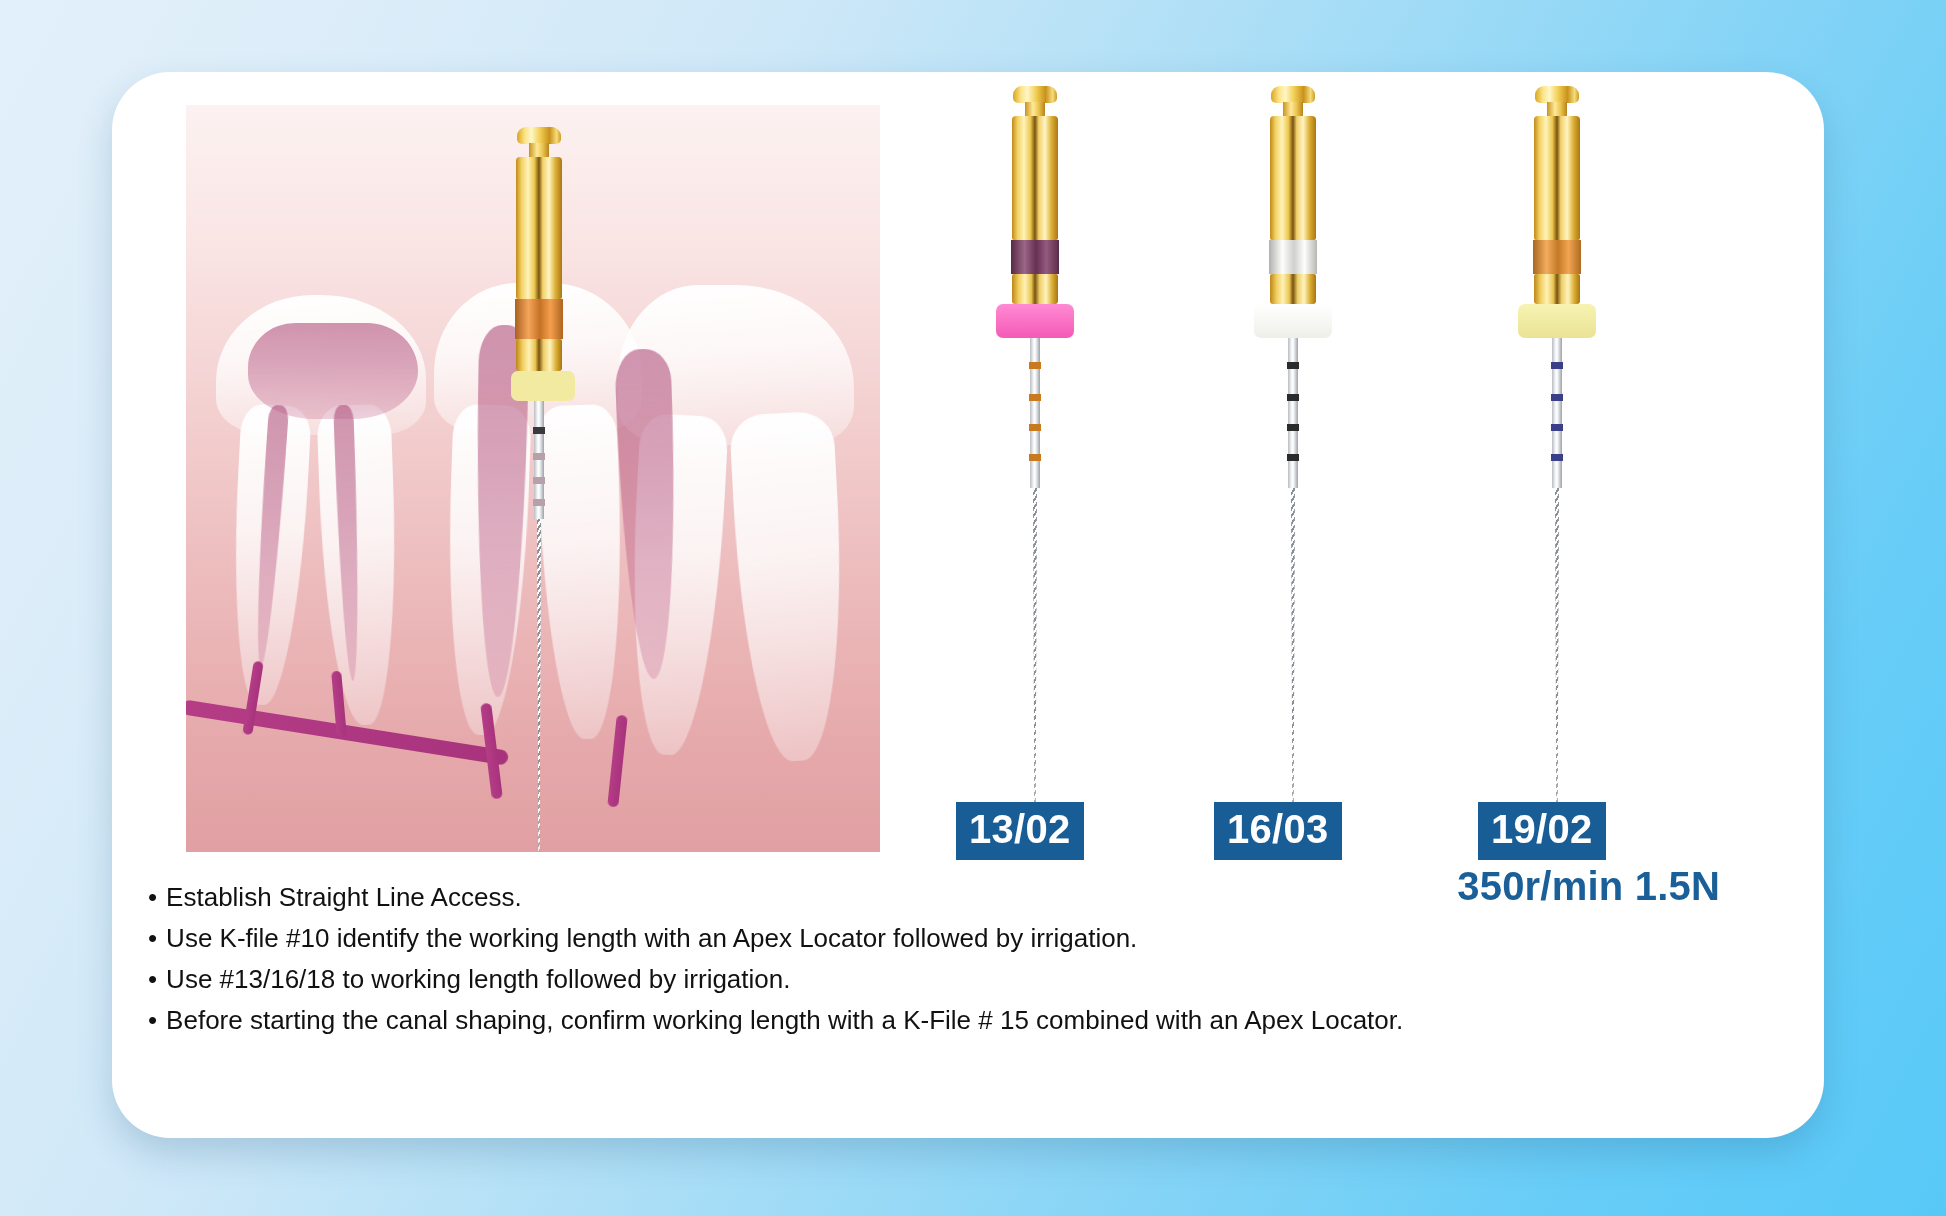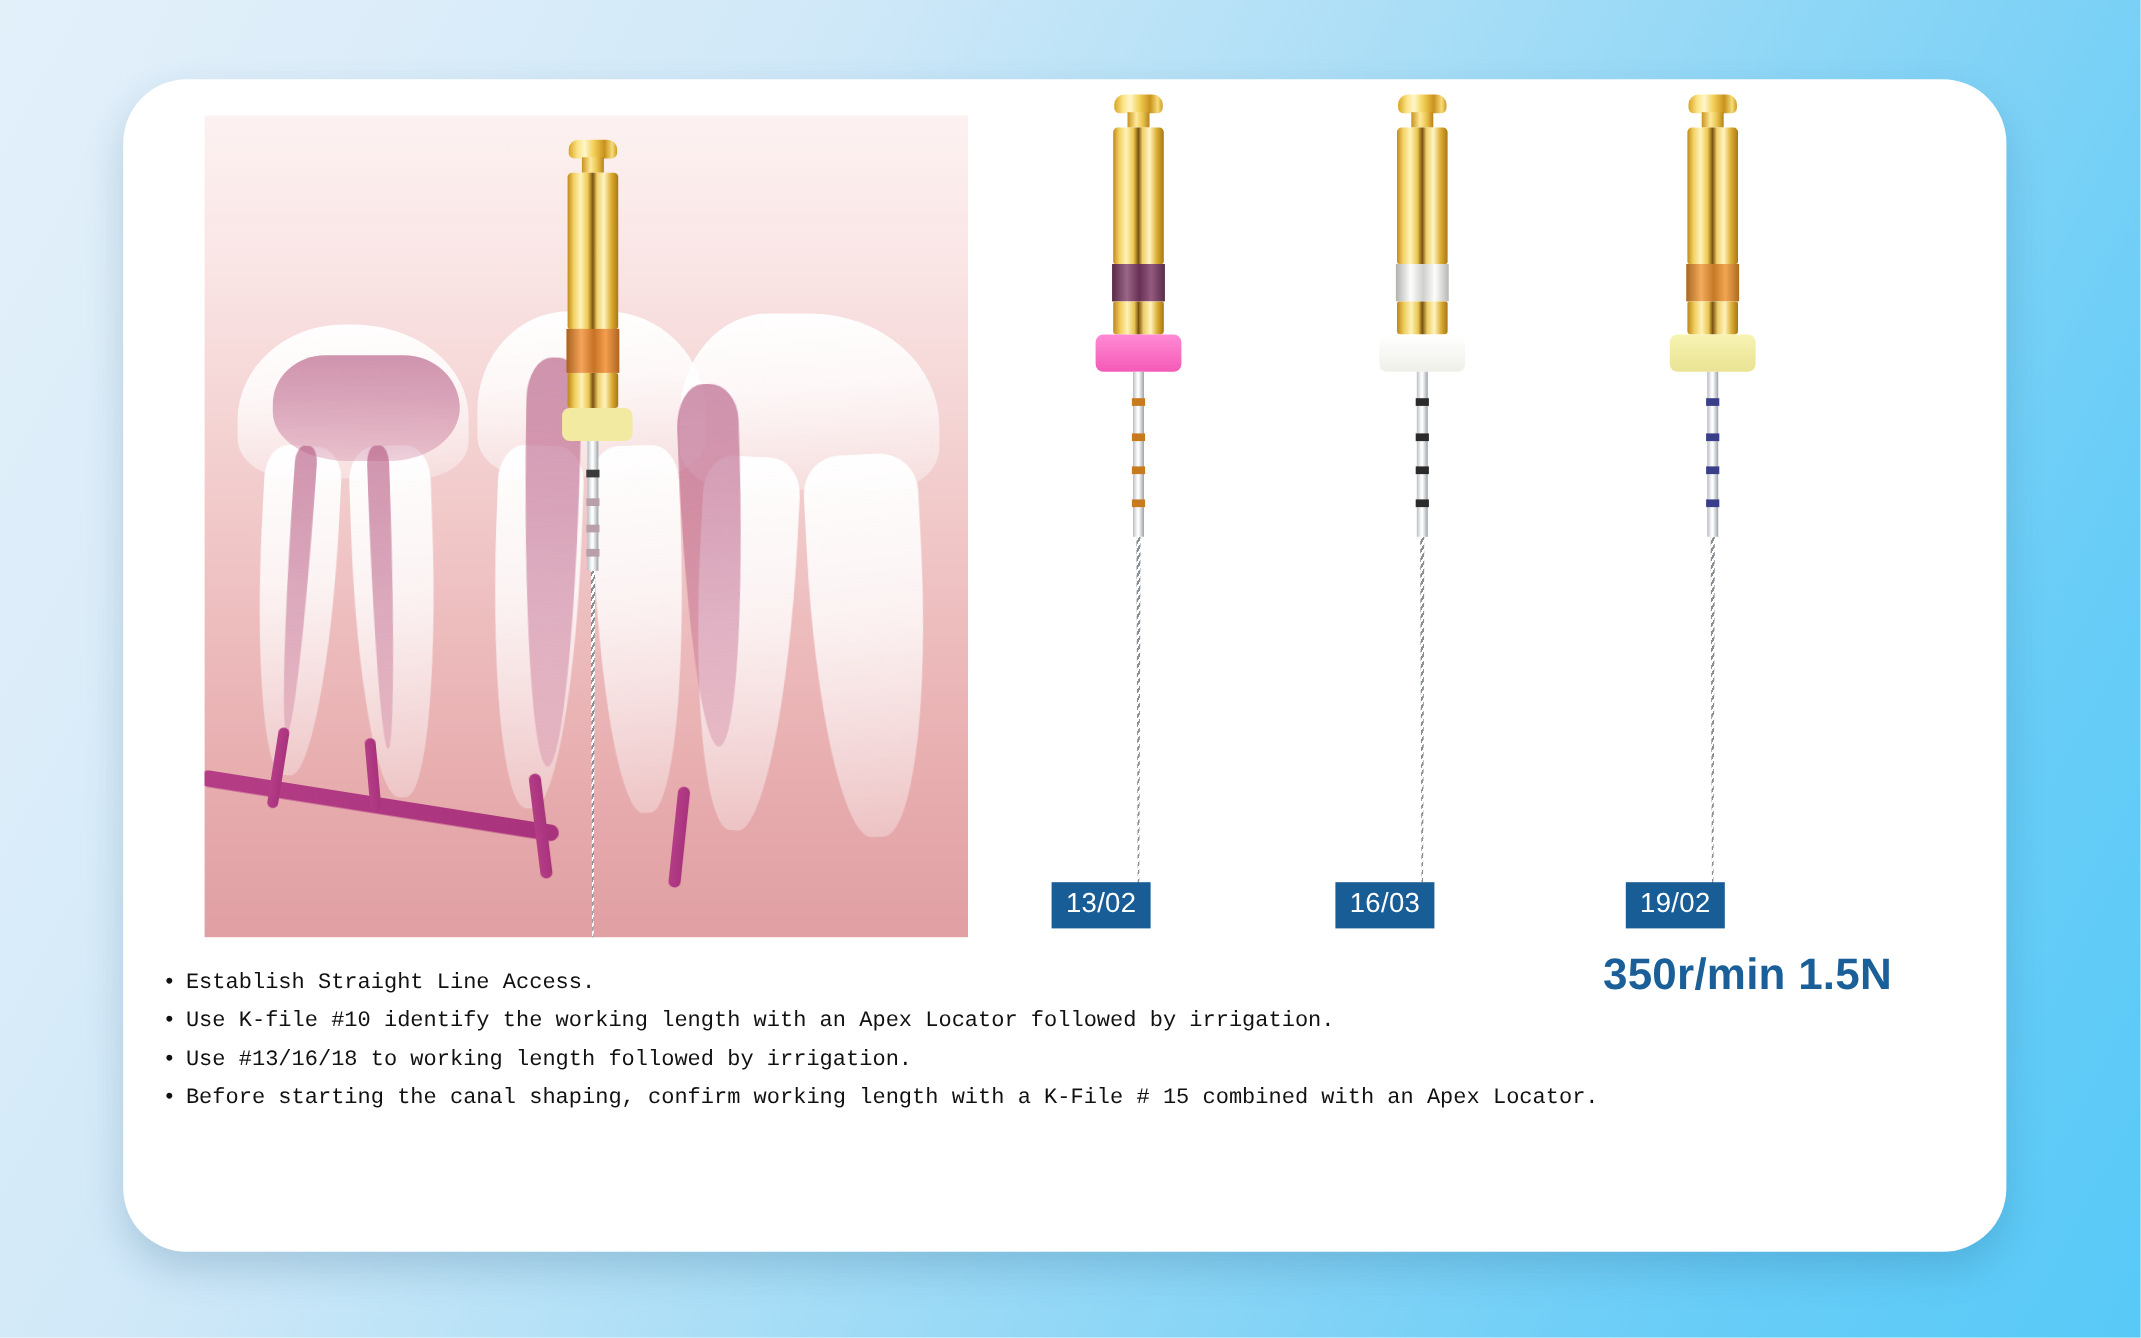--- a/index.html
+++ b/index.html
@@ -172,22 +172,22 @@
   }
 
   
   #files { position:absolute; left:828px; top:14px; width:780px; height:790px; }
   .file-col { position:absolute; top:0; width:150px; }
 
   .label-box {
     position:absolute;
     background:#185d96;
     color:#ffffff;
-    font-size:25px;
-    font-weight:400;
+    font-size:40px;
+    font-weight:700;
     letter-spacing:.3px;
     padding:5px 13px 8px;
     white-space:nowrap;
   }
   #rpm {
     position:absolute;
     left:828px; top:792px; width:780px;
     text-align:right;
     color:#1a5f98;
     font-size:40px;
@@ -195,26 +195,25 @@
     letter-spacing:.2px;
   }
 
   
   #bullets {
     position:absolute;
     left:36px; top:812px;
     width:1640px;
   }
   .bullet {
-    font-size:20px;
+    font-size:26px;
     color:#111111;
     line-height:1;
     margin-bottom:15px;
     white-space:nowrap;
-    font-family:Liberation Mono, monospace;
   }
   .bullet .dot { margin-right:9px; }
 </style>
 </head>
 <body>
 
 <div id="card">
 
   <div id="photo">
 

